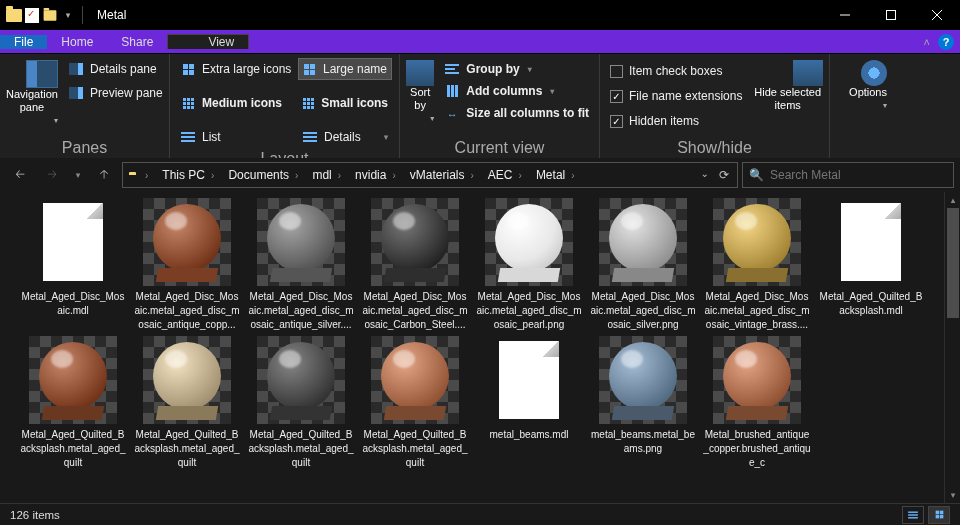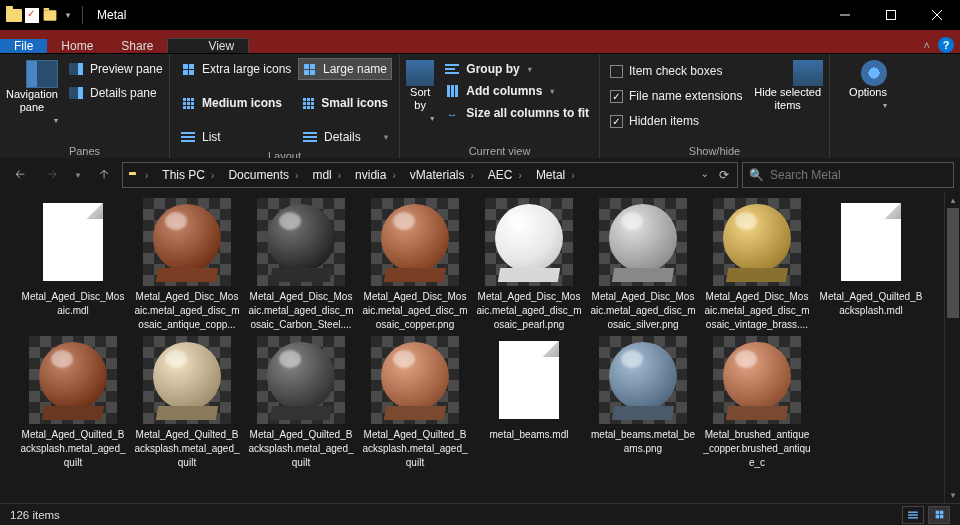--- a/index.html
+++ b/index.html
@@ -13,32 +13,32 @@
   .folder { width:16px; height:13px; background:#f8d775; position:relative; border-radius:1px; }
   .folder::before { content:""; position:absolute; top:-3px; left:0; width:7px; height:3px; background:#f8d775; border-radius:1px 1px 0 0;}
   .mdl-ic { width:14px; height:15px; background:#fff; position:relative; }
   .mdl-ic::after { content:"✓"; position:absolute; color:#c33; font-size:10px; left:2px; top:0; }
   .divider-v { width:1px; height:18px; background:#444; margin:0 6px; }
   .title-text { margin-left: 8px; font-size: 12px; }
   .win-controls { margin-left:auto; display:flex; }
   .win-btn { width:46px; height:30px; display:flex; align-items:center; justify-content:center; }
 
   
-  .menubar { height: 24px; background:#7f1d1d; display:flex; align-items:flex-end; border-bottom:1px solid #000; }
+  .menubar { height: 24px; background:#6d28d9; display:flex; align-items:center; border-bottom:1px solid #000; }
   .menu-file { background:#1a6bbf; color:#fff; padding:0 14px; display:flex; align-items:center; }
   .menu-item { padding:0 14px; display:flex; align-items:center; color:#ddd; }
   .menu-item.active { background:#202020; border:1px solid #444; border-bottom:none;padding-left:40px; }
   .menubar-right { margin-left:auto; display:flex; align-items:center; padding-right:6px; gap:8px; }
   .help-badge { width:16px; height:16px; border-radius:50%; background:#0078d7; color:#fff; display:flex; align-items:center; justify-content:center; font-size:11px; font-weight:bold; }
 
   
   .ribbon { height: 104px; background:#202020; display:flex; }
   .rgroup { display:flex; flex-direction:column; border-right:1px solid #3a3a3a; padding:2px 6px 0 6px; }
   .rgroup-body { flex:1; display:flex; align-items:flex-start; gap:6px; padding-top:2px;}
-  .rgroup-label { text-align:center; font-size:11px; color:#aaa; padding:2px 0 1px; }
+  .rgroup-label { text-align:center; font-size:16px; color:#aaa; padding:2px 0 1px; }
   .vbig { display:flex; flex-direction:column; align-items:flex-end; width:60px; padding-top:2px; }
   .vbig .lbl { font-size:11px; text-align:center; line-height:13px; }
   .vbig .chev { font-size:8px; color:#aaa; margin-top:2px;}
   .opt { display:flex; align-items:center; gap:6px; height:22px; padding:0 4px; font-size:12px; color:#eee; white-space:nowrap; }
   .opt.selected { background:#4a4a4a; border:1px solid #666; }
   .opt .ic { width:16px; height:16px; display:flex; align-items:center; justify-content:center; }
   .grid-ic { display:grid; grid-template-columns:repeat(2,5px); grid-template-rows:repeat(2,5px); gap:1px;}
   .grid-ic span { background:#6ab7ff; }
   .list-ic { display:flex; flex-direction:column; gap:2px; }
   .list-ic span { width:14px; height:2px; background:#6ab7ff; display:block;}
@@ -148,29 +148,29 @@
           <div class="lbl">Navigation pane</div>
           <div class="chev">▾</div>
         </div>
         <div style="display:flex;flex-direction:column;gap:2px;">
           <div class="opt">
               <span class="ic">
                 <span style="width:14px;height:12px;background:#2a4d6e;display:block;position:relative;">
                   <span style="position:absolute;right:0;top:0;width:5px;height:100%;background:#6ab7ff;"></span>
                 </span>
               </span>
-              <span>Preview pane</span>
+              <span>Details pane</span>
             </div>
           <div class="opt">
               <span class="ic">
                 <span style="width:14px;height:12px;background:#2a4d6e;display:block;position:relative;">
                   <span style="position:absolute;right:0;top:0;width:5px;height:100%;background:#6ab7ff;"></span>
                 </span>
               </span>
-              <span>Details pane</span>
+              <span>Preview pane</span>
             </div>
         </div>
       </div>
       <div class="rgroup-label">Panes</div>
     </div>
 
     <div class="rgroup" style="width:230px">
       <div class="rgroup-body" style="flex-direction:column;gap:12px;align-items:stretch;">
         <div style="display:flex;gap:2px;">
           <div class="opt" style="width:120px">
@@ -396,31 +396,31 @@
           </div>
           <div class="item">
             <div class="thumb sphere">
       <div class="ball" style="background:radial-gradient(circle at 35% 30%, #c6866a, #8a4a2e 55%, #581800 100%)"></div>
       <div class="base" style="background:#7a3e24"></div>
     </div>
             <div class="fname">Metal_Aged_Disc_Mosaic.metal_aged_disc_mosaic_antique_copp...</div>
           </div>
           <div class="item">
             <div class="thumb sphere">
+      <div class="ball" style="background:radial-gradient(circle at 35% 30%, #a6a6a6, #6a6a6a 55%, #383838 100%)"></div>
+      <div class="base" style="background:#555"></div>
+    </div>
+            <div class="fname">Metal_Aged_Disc_Mosaic.metal_aged_disc_mosaic_antique_silver....</div>
+          </div>
+          <div class="item">
+            <div class="thumb sphere">
       <div class="ball" style="background:radial-gradient(circle at 35% 30%, #767676, #3a3a3a 55%, #080808 100%)"></div>
       <div class="base" style="background:#2e2e2e"></div>
     </div>
             <div class="fname">Metal_Aged_Disc_Mosaic.metal_aged_disc_mosaic_Carbon_Steel....</div>
-          </div>
-          <div class="item">
-            <div class="thumb sphere">
-      <div class="ball" style="background:radial-gradient(circle at 35% 30%, #d69676, #9a5a3a 55%, #682808 100%)"></div>
-      <div class="base" style="background:#7a3e24"></div>
-    </div>
-            <div class="fname">Metal_Aged_Disc_Mosaic.metal_aged_disc_mosaic_copper.png</div>
           </div>
           <div class="item">
             <div class="thumb sphere">
       <div class="ball" style="background:radial-gradient(circle at 35% 30%, #ffffff, #e8e8e8 55%, #b6b6b6 100%)"></div>
       <div class="base" style="background:#d8d8d8"></div>
     </div>
             <div class="fname">Metal_Aged_Disc_Mosaic.metal_aged_disc_mosaic_pearl.png</div>
           </div>
           <div class="item">
             <div class="thumb sphere">

